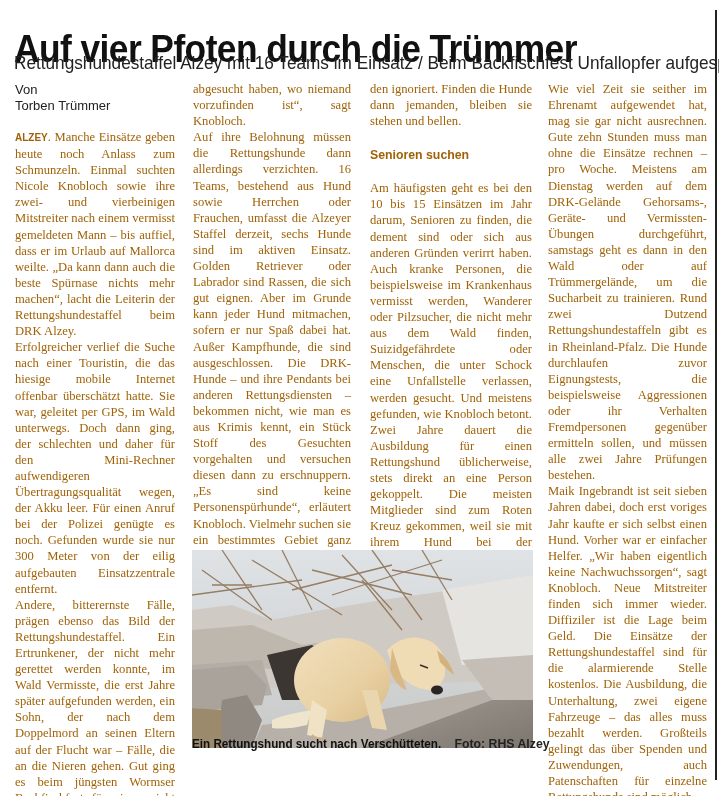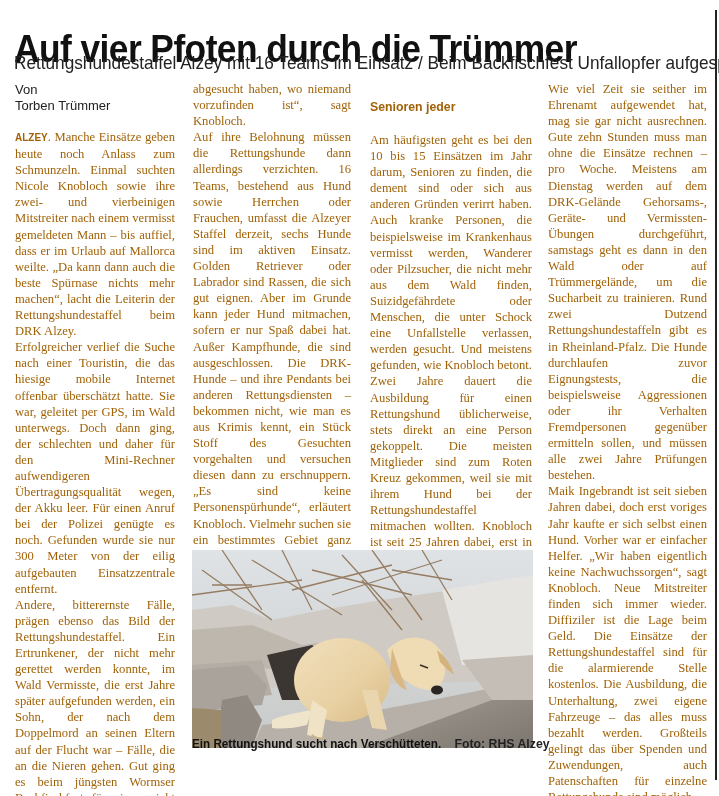--- a/index.html
+++ b/index.html
@@ -37,21 +37,22 @@
   <p>Erfolgreicher verlief die Suche nach einer Touristin, die das hiesige mobile Internet offenbar überschätzt hatte. Sie war, geleitet per GPS, im Wald unterwegs. Doch dann ging, der schlechten und daher für den Mini-Rechner aufwendigeren Übertragungsqualität wegen, der Akku leer. Für einen Anruf bei der Polizei genügte es noch. Gefunden wurde sie nur 300 Meter von der eilig aufgebauten Einsatzzentrale entfernt.</p>
   <p>Andere, bitterernste Fälle, prägen ebenso das Bild der Rettungshundestaffel. Ein Ertrunkener, der nicht mehr gerettet werden konnte, im Wald Vermisste, die erst Jahre später aufgefunden werden, ein Sohn, der nach dem Doppelmord an seinen Eltern auf der Flucht war – Fälle, die an die Nieren gehen. Gut ging es beim jüngsten Wormser Backfischfest für einen nicht mehr so ganz nüchternen Besucher aus, der auf dem Heimweg mit einem Zug kollidierte, liegen blieb und nahe am Bahnhof aufgespürt wurde, mit riesig viel Glück im Unglück. „Aber ein Erfolg ist für uns auch, wenn wir ein Gebiet</p>
 </div>
 
 <div class="col c2">
   <p style="text-align-last: left;">abgesucht haben, wo niemand vorzufinden ist“, sagt Knobloch.</p>
   <p>Auf ihre Belohnung müssen die Rettungshunde dann allerdings verzichten. 16 Teams, bestehend aus Hund sowie Herrchen oder Frauchen, umfasst die Alzeyer Staffel derzeit, sechs Hunde sind im aktiven Einsatz. Golden Retriever oder Labrador sind Rassen, die sich gut eignen. Aber im Grunde kann jeder Hund mitmachen, sofern er nur Spaß dabei hat. Außer Kampfhunde, die sind ausgeschlossen. Die DRK-Hunde – und ihre Pendants bei anderen Rettungsdiensten – bekommen nicht, wie man es aus Krimis kennt, ein Stück Stoff des Gesuchten vorgehalten und versuchen diesen dann zu erschnuppern. „Es sind keine Personenspürhunde“, erläutert Knobloch. Vielmehr suchen sie ein bestimmtes Gebiet ganz allgemein nach Personen ab, die entweder liegen oder sich auf eine ungewöhnliche Weise bewegen. „Man kann den Hunden spezielle Opferbilder beibringen“, sagt Knobloch. Ganz gewöhnliche Wanderer wer-</p>
 </div>
 
 <div class="col c3">
-  <p class="subhead2">Senioren jeder</p>
+  <p>den ignoriert. Finden die Hunde dann jemanden, bleiben sie stehen und bellen.</p>
+  <p class="subhead2">Senioren suchen</p>
   <p>Am häufigsten geht es bei den 10 bis 15 Einsätzen im Jahr darum, Senioren zu finden, die dement sind oder sich aus anderen Gründen verirrt haben. Auch kranke Personen, die beispielsweise im Krankenhaus vermisst werden, Wanderer oder Pilzsucher, die nicht mehr aus dem Wald finden, Suizidgefährdete oder Menschen, die unter Schock eine Unfallstelle verlassen, werden gesucht. Und meistens gefunden, wie Knobloch betont. Zwei Jahre dauert die Ausbildung für einen Rettungshund üblicherweise, stets direkt an eine Person gekoppelt. Die meisten Mitglieder sind zum Roten Kreuz gekommen, weil sie mit ihrem Hund bei der Rettungshundestaffel mitmachen wollten. Knobloch ist seit 25 Jahren dabei, erst in Kirchheimbolanden, dann die weitaus meiste Zeit in Alzey.</p>
 </div>
 
 <div class="col c4">
   <p>Wie viel Zeit sie seither im Ehrenamt aufgewendet hat, mag sie gar nicht ausrechnen. Gute zehn Stunden muss man ohne die Einsätze rechnen – pro Woche. Meistens am Dienstag werden auf dem DRK-Gelände Gehorsams-, Geräte- und Vermissten-Übungen durchgeführt, samstags geht es dann in den Wald oder auf Trümmergelände, um die Sucharbeit zu trainieren. Rund zwei Dutzend Rettungshundestaffeln gibt es in Rheinland-Pfalz. Die Hunde durchlaufen zuvor Eignungstests, die beispielsweise Aggressionen oder ihr Verhalten Fremdpersonen gegenüber ermitteln sollen, und müssen alle zwei Jahre Prüfungen bestehen.</p>
   <p>Maik Ingebrandt ist seit sieben Jahren dabei, doch erst voriges Jahr kaufte er sich selbst einen Hund. Vorher war er einfacher Helfer. „Wir haben eigentlich keine Nachwuchssorgen“, sagt Knobloch. Neue Mitstreiter finden sich immer wieder. Diffiziler ist die Lage beim Geld. Die Einsätze der Rettungshundestaffel sind für die alarmierende Stelle kostenlos. Die Ausbildung, die Unterhaltung, zwei eigene Fahrzeuge – das alles muss bezahlt werden. Großteils gelingt das über Spenden und Zuwendungen, auch Patenschaften für einzelne Rettungshunde sind möglich.</p>
 
 </div>
 
 <div class="photo" aria-label="Golden retriever searching among concrete rubble">

